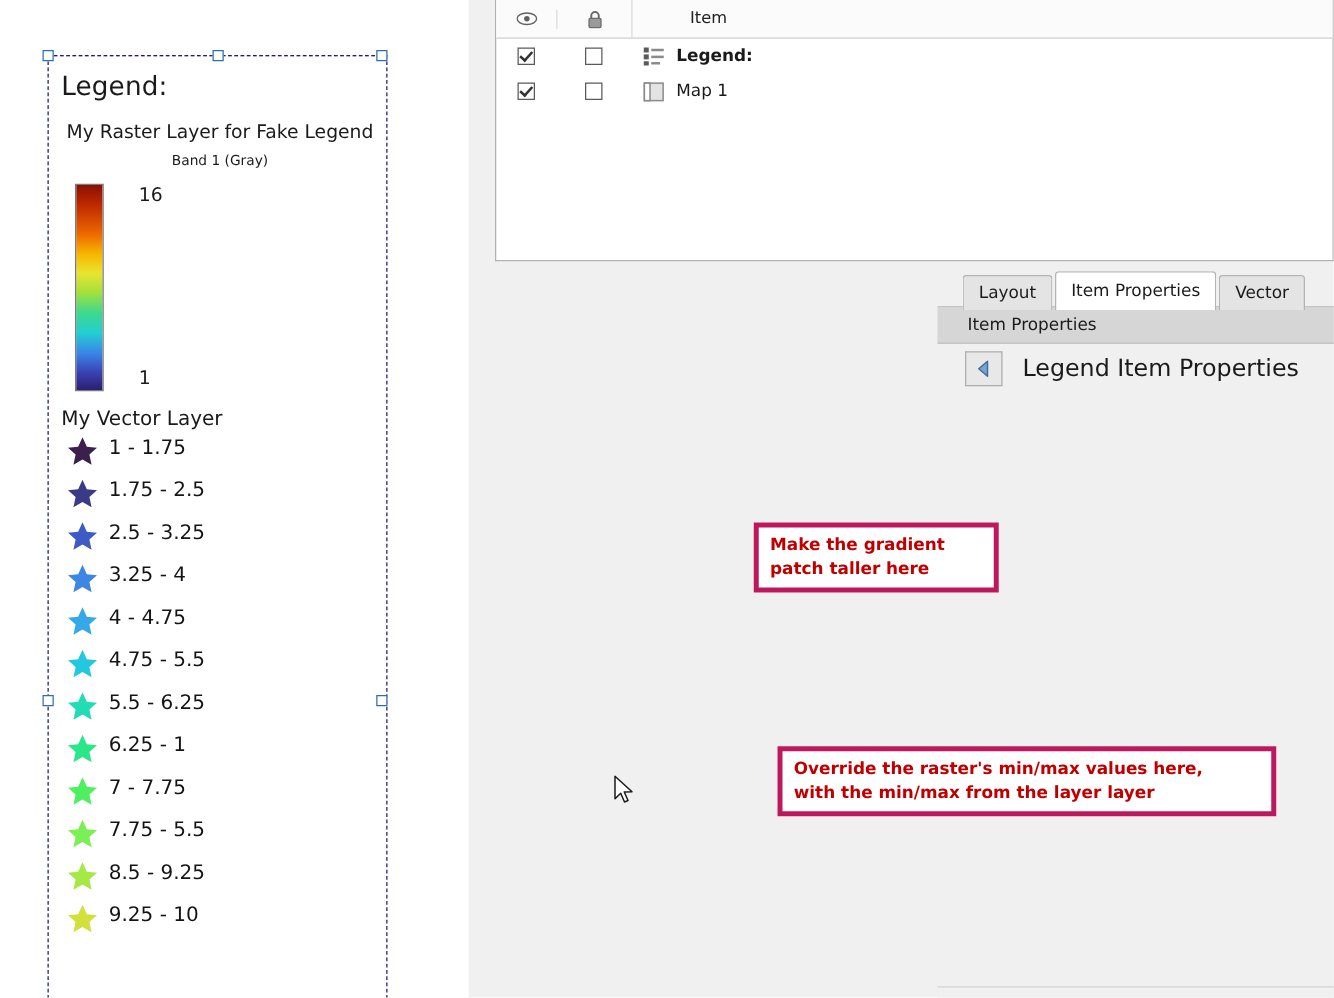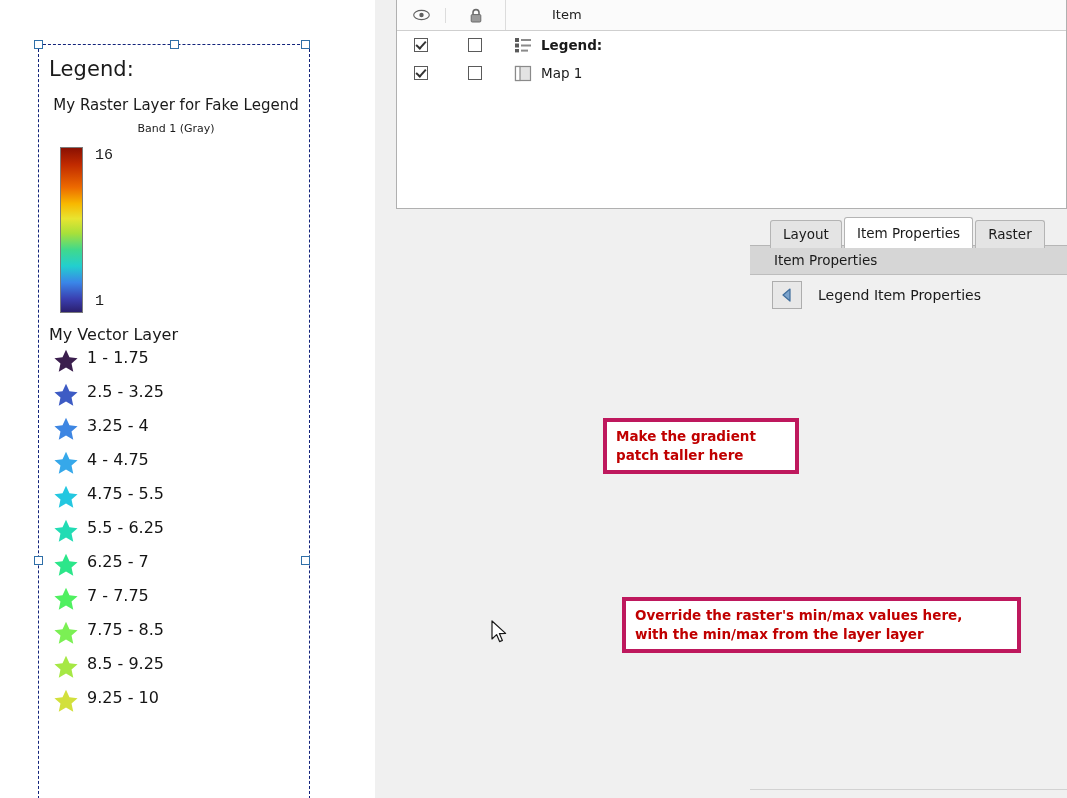--- a/index.html
+++ b/index.html
@@ -97,24 +97,23 @@
         #e8e430 43%,
         #a8e03a 52%,
         #40d98c 62%,
         #22cfcf 72%,
         #3a86e8 82%,
         #3a3fb0 92%,
         #2b1f6e 100%);
   }
   .ramp-max, .ramp-min {
     position: absolute;
-    left: 44px;
+    left: 60px;
     font-size: 15px;
     color: #1a1a1a;
-    font-family: Liberation Mono, monospace;
   }
   .ramp-max { top: 0px; }
   .ramp-min { top: 146px; }
 
   .vector-title {
     font-size: 16px;
     margin: 10px 0 4px 2px;
   }
   .vec-row {
     display: flex;
@@ -234,21 +233,21 @@
     gap: 16px;
     padding: 6px 0 6px 22px;
     background: #f0f0f0;
   }
   .back-btn {
     width: 28px; height: 26px;
     background: #e8e8e8;
     border: 1px solid #adadad;
     display: flex; align-items: center; justify-content: center;
   }
-  .sub-title { font-size: 14px; }
+  .sub-title { font-size: 19px; }
 
   
   .callout {
     position: absolute;
     background: #ffffff;
     border: 4px solid #be185d;
     color: #c00000;
     font-weight: bold;
     font-size: 13.5px;
     line-height: 19px;
@@ -287,20 +286,26 @@
       <div class="vector-title">My Vector Layer</div>
       <div id="vector-classes">
           <div class="vec-row">
             <svg class="star" viewBox="0 0 24 24">
               <path d="M12 1.6 L15.2 8.6 L22.7 9.4 L17.1 14.4 L18.7 21.9 L12 18.1 L5.3 21.9 L6.9 14.4 L1.3 9.4 L8.8 8.6 Z" fill="#3b1f4e"></path>
             </svg>
             <span class="vec-label">1 - 1.75</span>
           </div>
           <div class="vec-row">
             <svg class="star" viewBox="0 0 24 24">
+              <path d="M12 1.6 L15.2 8.6 L22.7 9.4 L17.1 14.4 L18.7 21.9 L12 18.1 L5.3 21.9 L6.9 14.4 L1.3 9.4 L8.8 8.6 Z" fill="#3b3a86"></path>
+            </svg>
+            <span class="vec-label">1.75 - 2.5</span>
+          </div>
+          <div class="vec-row">
+            <svg class="star" viewBox="0 0 24 24">
               <path d="M12 1.6 L15.2 8.6 L22.7 9.4 L17.1 14.4 L18.7 21.9 L12 18.1 L5.3 21.9 L6.9 14.4 L1.3 9.4 L8.8 8.6 Z" fill="#3d5bc4"></path>
             </svg>
             <span class="vec-label">2.5 - 3.25</span>
           </div>
           <div class="vec-row">
             <svg class="star" viewBox="0 0 24 24">
               <path d="M12 1.6 L15.2 8.6 L22.7 9.4 L17.1 14.4 L18.7 21.9 L12 18.1 L5.3 21.9 L6.9 14.4 L1.3 9.4 L8.8 8.6 Z" fill="#3e86e2"></path>
             </svg>
             <span class="vec-label">3.25 - 4</span>
           </div>
@@ -319,33 +324,33 @@
           <div class="vec-row">
             <svg class="star" viewBox="0 0 24 24">
               <path d="M12 1.6 L15.2 8.6 L22.7 9.4 L17.1 14.4 L18.7 21.9 L12 18.1 L5.3 21.9 L6.9 14.4 L1.3 9.4 L8.8 8.6 Z" fill="#22dcb4"></path>
             </svg>
             <span class="vec-label">5.5 - 6.25</span>
           </div>
           <div class="vec-row">
             <svg class="star" viewBox="0 0 24 24">
               <path d="M12 1.6 L15.2 8.6 L22.7 9.4 L17.1 14.4 L18.7 21.9 L12 18.1 L5.3 21.9 L6.9 14.4 L1.3 9.4 L8.8 8.6 Z" fill="#2ce68a"></path>
             </svg>
-            <span class="vec-label">6.25 - 7</span>
+            <span class="vec-label">6.25 - 1</span>
           </div>
           <div class="vec-row">
             <svg class="star" viewBox="0 0 24 24">
               <path d="M12 1.6 L15.2 8.6 L22.7 9.4 L17.1 14.4 L18.7 21.9 L12 18.1 L5.3 21.9 L6.9 14.4 L1.3 9.4 L8.8 8.6 Z" fill="#4ff060"></path>
             </svg>
             <span class="vec-label">7 - 7.75</span>
           </div>
           <div class="vec-row">
             <svg class="star" viewBox="0 0 24 24">
               <path d="M12 1.6 L15.2 8.6 L22.7 9.4 L17.1 14.4 L18.7 21.9 L12 18.1 L5.3 21.9 L6.9 14.4 L1.3 9.4 L8.8 8.6 Z" fill="#7bf054"></path>
             </svg>
-            <span class="vec-label">7.75 - 8.5</span>
+            <span class="vec-label">7.75 - 5.5</span>
           </div>
           <div class="vec-row">
             <svg class="star" viewBox="0 0 24 24">
               <path d="M12 1.6 L15.2 8.6 L22.7 9.4 L17.1 14.4 L18.7 21.9 L12 18.1 L5.3 21.9 L6.9 14.4 L1.3 9.4 L8.8 8.6 Z" fill="#a6e845"></path>
             </svg>
             <span class="vec-label">8.5 - 9.25</span>
           </div>
           <div class="vec-row">
             <svg class="star" viewBox="0 0 24 24">
               <path d="M12 1.6 L15.2 8.6 L22.7 9.4 L17.1 14.4 L18.7 21.9 L12 18.1 L5.3 21.9 L6.9 14.4 L1.3 9.4 L8.8 8.6 Z" fill="#d2e03c"></path>
@@ -415,21 +420,21 @@
             </svg>
             <span class="row-label">Map 1</span>
           </div>
         </div>
       </div>
   </div>
 
   <div id="tabs">
     <div class="tab">Layout</div>
     <div class="tab active">Item Properties</div>
-    <div class="tab">Raster</div>
+    <div class="tab">Vector</div>
   </div>
 
   <div id="props-panel">
 
     <div class="panel-titlebar">
       <div class="ptitle">Item Properties</div>
 
     </div>
 
     <div class="subheader">

